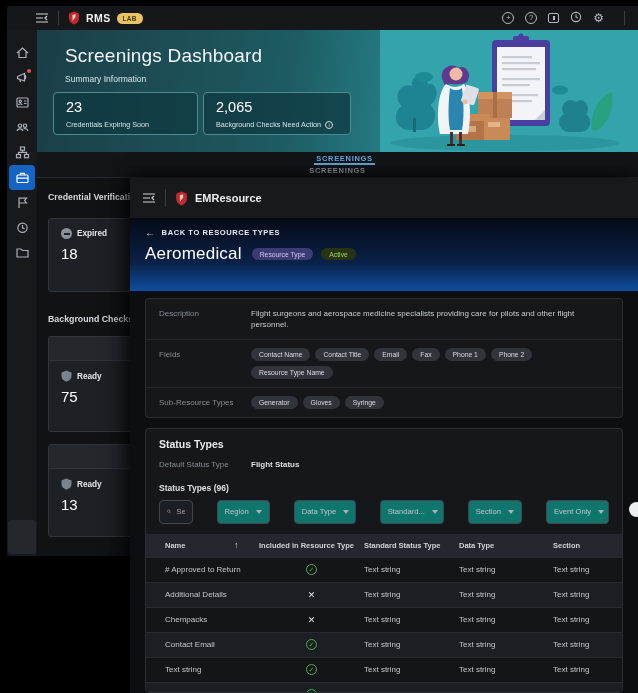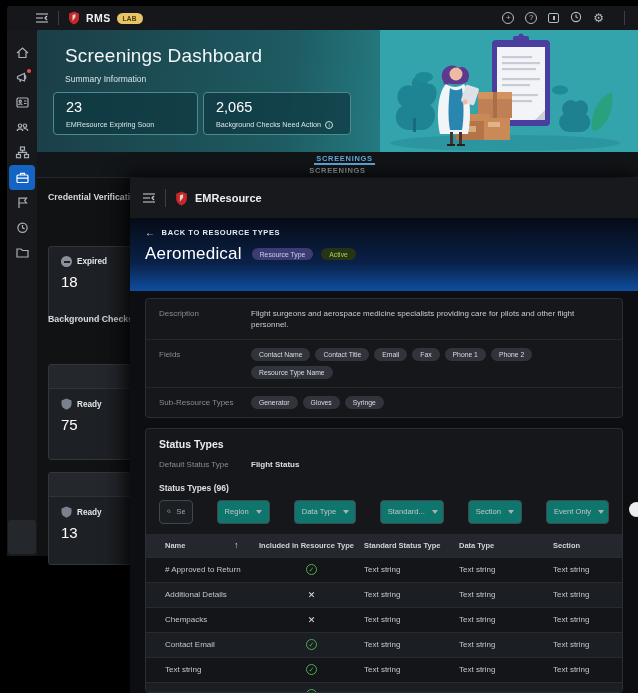--- a/index.html
+++ b/index.html
@@ -48,21 +48,21 @@
   .tabbar { position:absolute; left:37px; top:152px; width:601px; height:26px; background:#131619;
     border-bottom:1px solid #26292e; display:flex; align-items:center; z-index:1;flex-direction:column; }
   .tab { font-size:7.5px; font-weight:bold; letter-spacing:.7px; padding:0 14px; color:#9aa1a8;
     height:100%; display:flex; align-items:center; position:relative; cursor:pointer; }
   .tab.active { color:#64a9dc; }
   .tab.active::after { content:""; position:absolute; left:12px; right:12px; bottom:0; height:2px; background:#64a9dc; }
   
   .left-panel { position:absolute; left:37px; top:178px; width:601px; height:378px; background:#101214; z-index:1; }
   .lp-head { position:absolute; left:11px; font-size:8.8px; font-weight:bold; color:#d4d8dc; }
   .cred-card { position:absolute; left:11px; width:88px; background:#1d2024;
-    border:1px solid #32363b; border-radius:3px; overflow:hidden; cursor:pointer;margin-top:28px; }
+    border:1px solid #32363b; border-radius:3px; overflow:hidden; cursor:pointer; }
   .cc-strip { height:24px; background:#24272c; border-bottom:1px solid #303439; }
   .cc-row { display:flex; align-items:center; gap:5px; margin:9px 0 0 12px; }
   .cc-ic { width:11px; height:11px; background:#8a9199; border-radius:50%; position:relative; }
   .cc-ic::after { content:""; position:absolute; left:2.5px; top:5px; width:6px; height:1.5px; background:#1d2024; }
   .cc-lbl { font-size:8.2px; font-weight:bold; color:#e4e7ea; }
   .cc-val { font-size:15px; color:#fff; margin:6px 0 10px 12px; }
   
   .overlay { position:absolute; left:130px; top:178px; width:508px; height:515px; background:#0c0e11;
     z-index:5; box-shadow:-8px 0 18px rgba(0,0,0,.6), 0 -4px 14px rgba(0,0,0,.5); }
   .em-topbar { height:40px; background:#17191d; display:flex; align-items:center; padding-left:10px; }
@@ -211,21 +211,21 @@
     </div>
     <div class="sb-bottom"></div>
   </div>
 
   <div class="dash-header">
     <div class="dash-title">Screenings Dashboard</div>
     <div class="dash-sub">Summary Information</div>
     <div class="sum-card" style="left:16px">
       <div class="val">23</div>
       <div class="lbl">
-          <span>EMResource Expiring Soon</span>
+          <span>Credentials Expiring Soon</span>
         </div>
     </div>
     <div class="sum-card" style="left:166px; width:148px">
       <div class="val">2,065</div>
       <div class="lbl">
           <span>Background Checks Need Action</span>
         <i class="info-ic">i</i>
         </div>
     </div>
 

